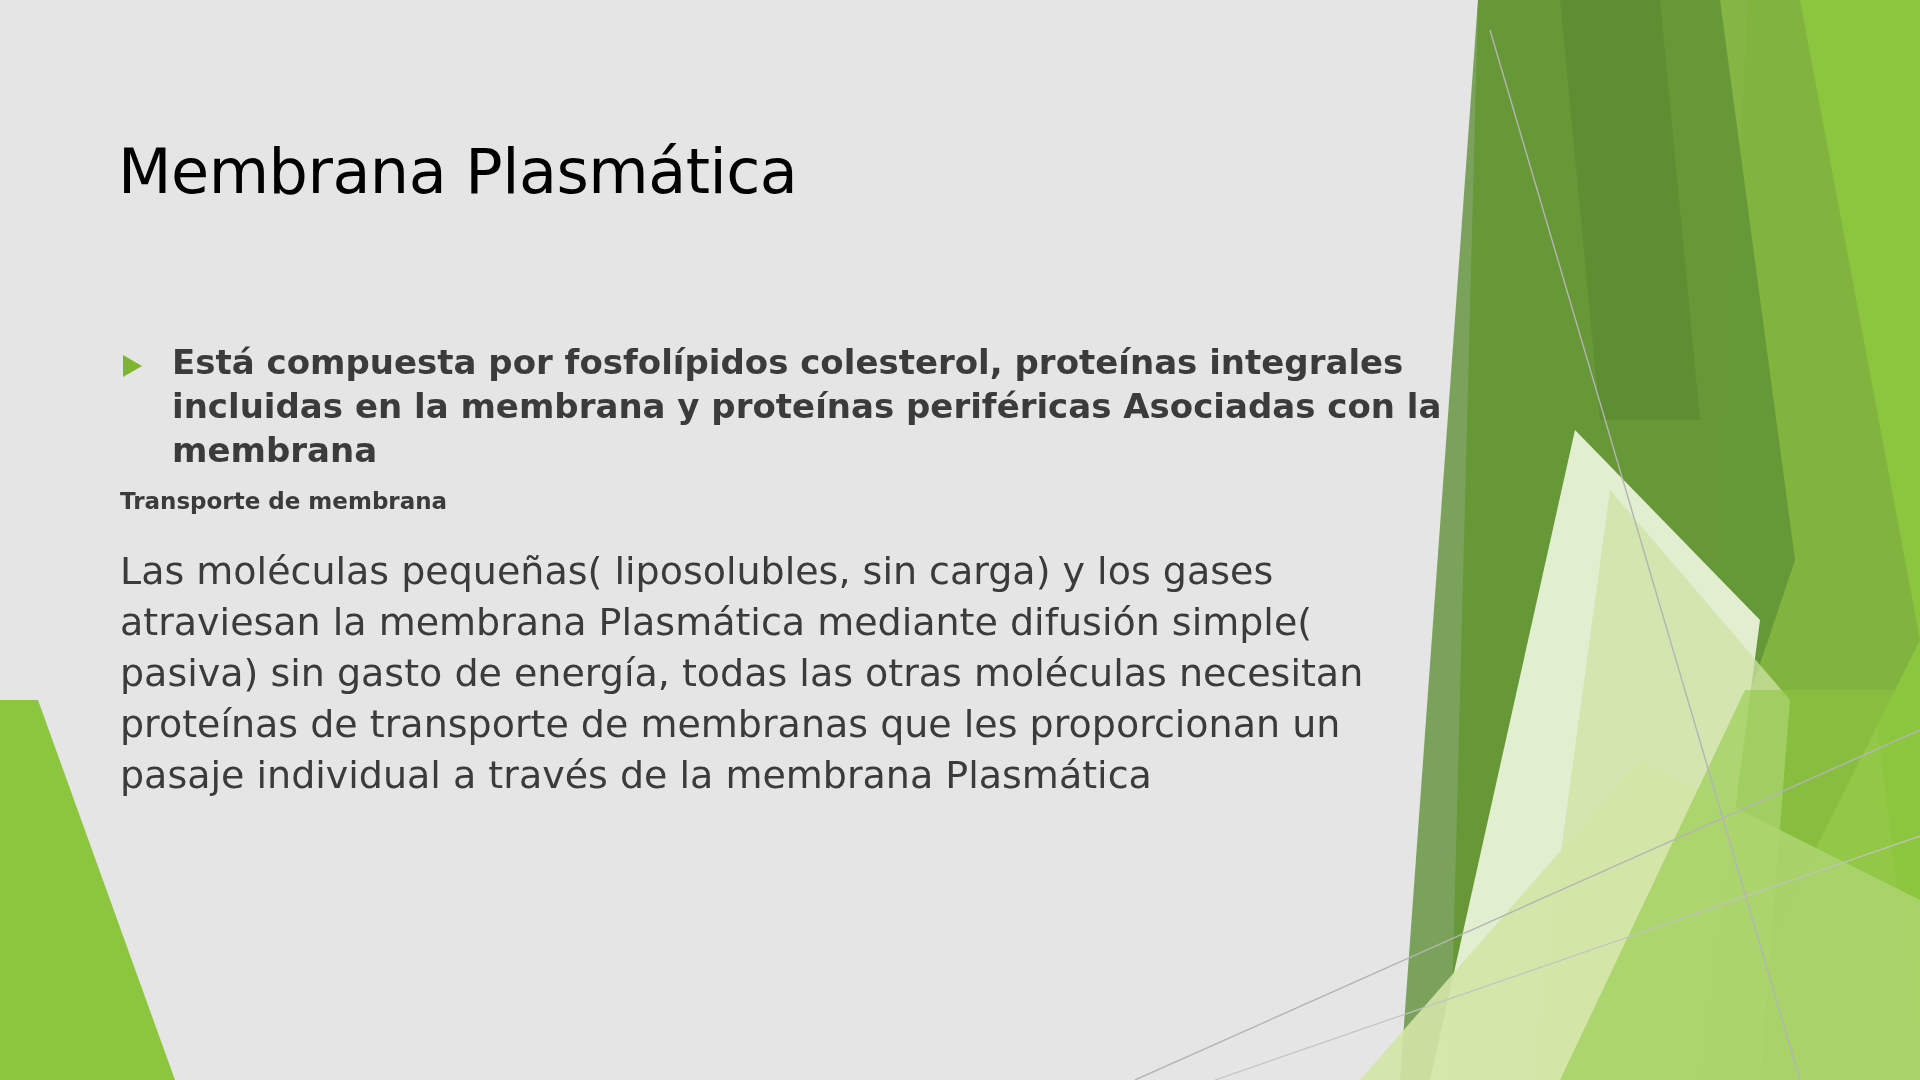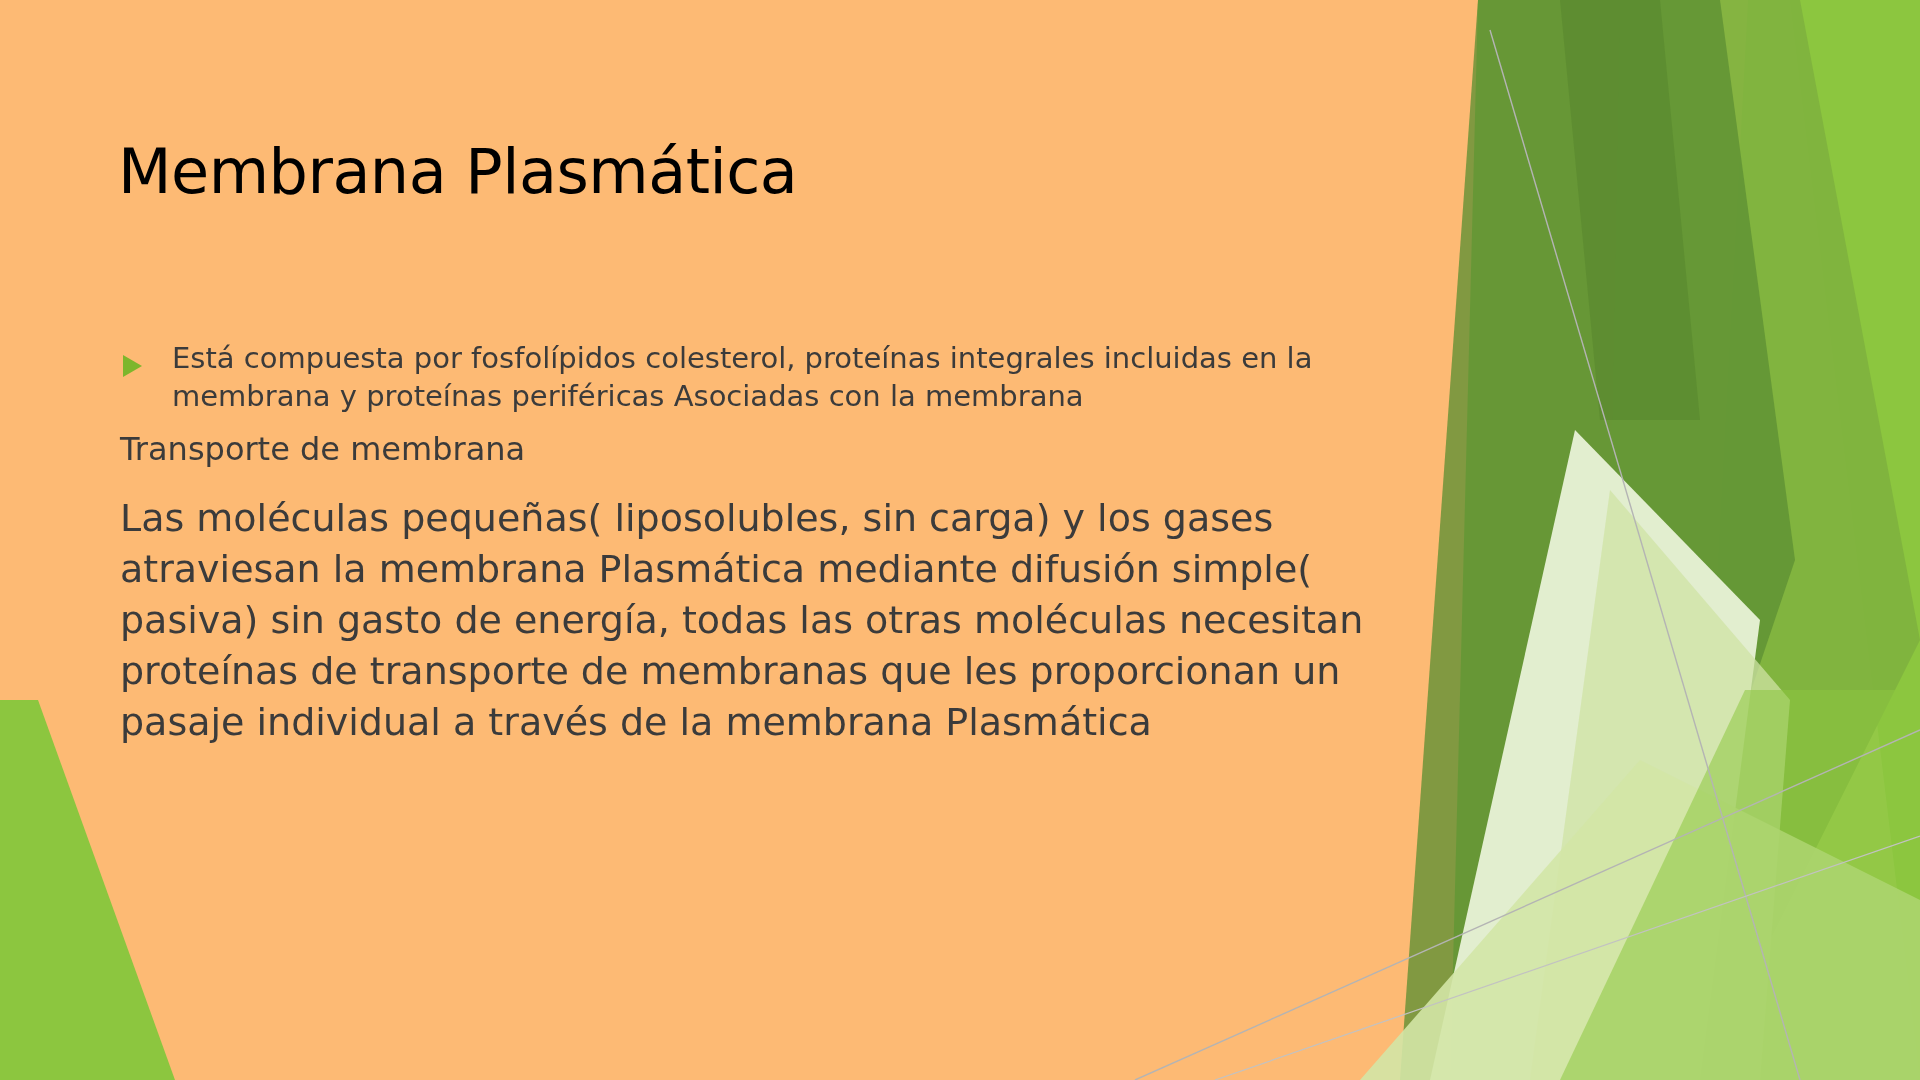--- a/index.html
+++ b/index.html
@@ -7,21 +7,21 @@
     padding: 0;
     background: #ffffff;
   }
   body {
     font-family: "DejaVu Sans", sans-serif;
   }
   .slide {
     position: relative;
     width: 1920px;
     height: 1080px;
-    background: #fdba74;
+    background: #e5e5e5;
     overflow: hidden;
   }
 
   
   .deco-layer {
     position: absolute;
     inset: 0;
     width: 1920px;
     height: 1080px;
     pointer-events: none;
@@ -67,33 +67,33 @@
     position: absolute;
     left: 3px;
     top: 3px;
     width: 0;
     height: 0;
     border-top: 11px solid transparent;
     border-bottom: 11px solid transparent;
     border-left: 19px solid #7DB62C;
   }
   .bullet-text {
-    font-size: 29px;
+    font-size: 34px;
     line-height: 1.30;
     color: #3b3b3b;
-    font-weight: 400;
+    font-weight: 700;
   }
 
   .plain-line {
-    font-size: 32px;
+    font-size: 23px;
     line-height: 1.30;
     color: #3b3b3b;
     margin-left: 0px;
-    margin-bottom: 22px;
-    font-weight: 400;
+    margin-bottom: 30px;
+    font-weight: 700;
   }
 
   .paragraph {
     font-size: 38px;
     line-height: 1.34;
     color: #3b3b3b;
     width: 1310px;
     font-weight: 400;
   }
 </style>

